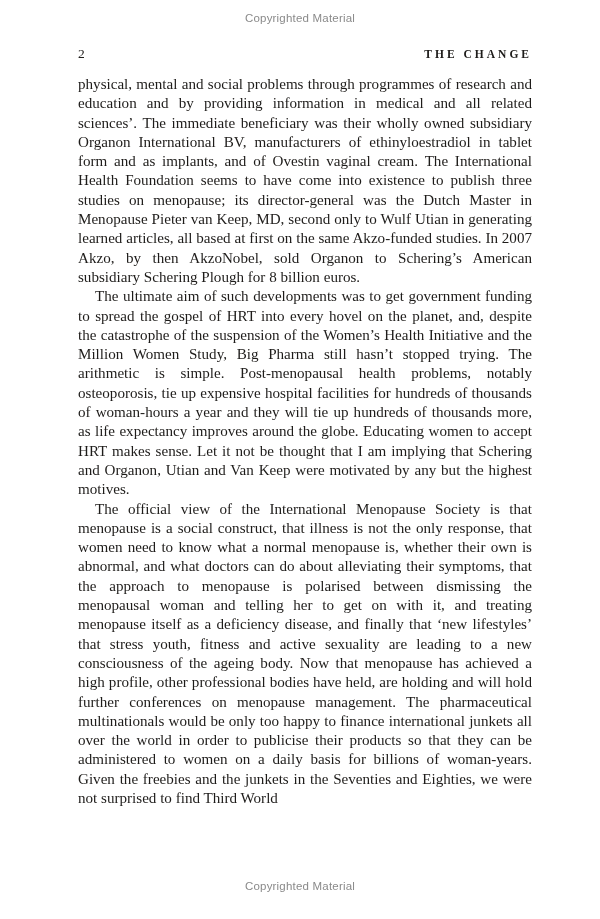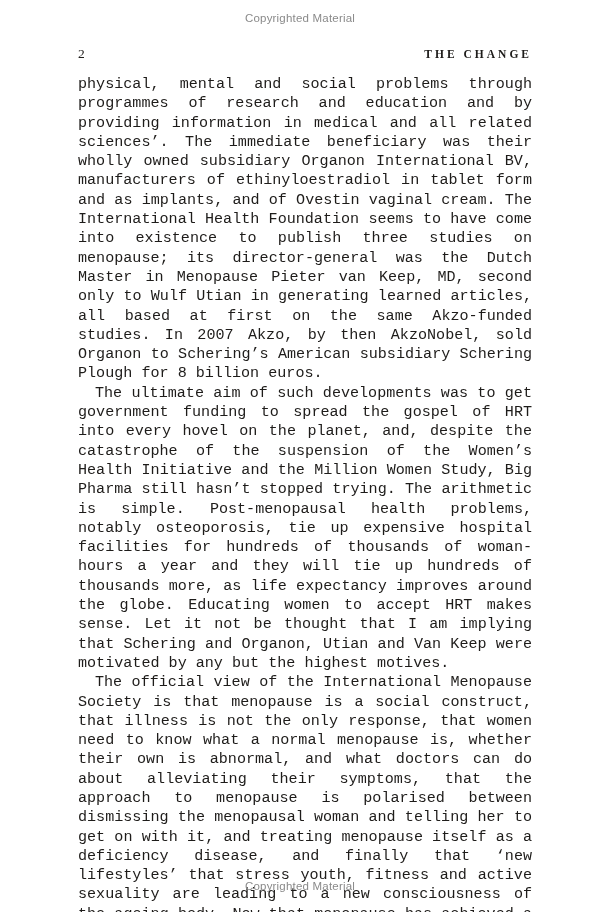--- a/index.html
+++ b/index.html
@@ -53,21 +53,20 @@
     text-transform: uppercase;
     font-weight: bold;
   }
 
   .body-text p {
     margin: 0;
     font-size: 15.1px;
     line-height: 19.3px;
     text-align: justify;
     text-justify: inter-word;
-    font-family: Liberation Mono, monospace;
   }
   .body-text p.indent {
     text-indent: 17px;
   }
 </style>
 </head>
 <body>
 
 <div class="page">
 

